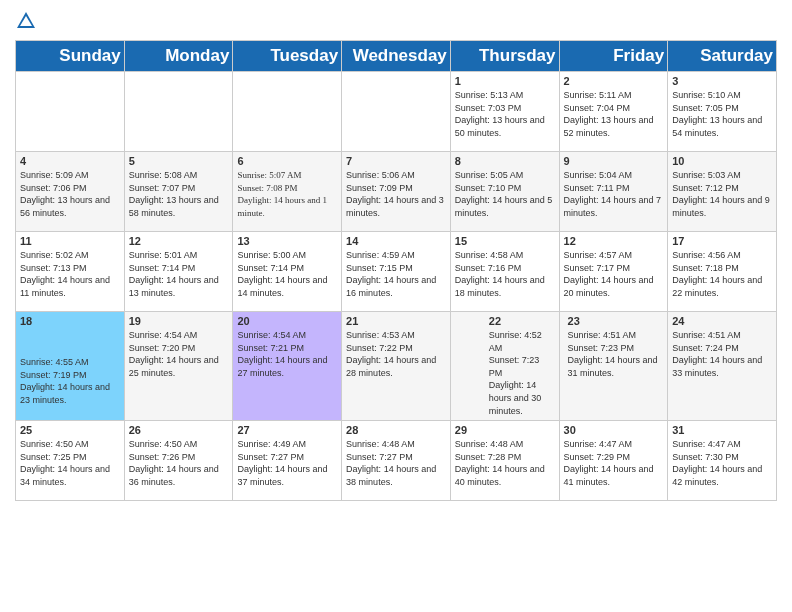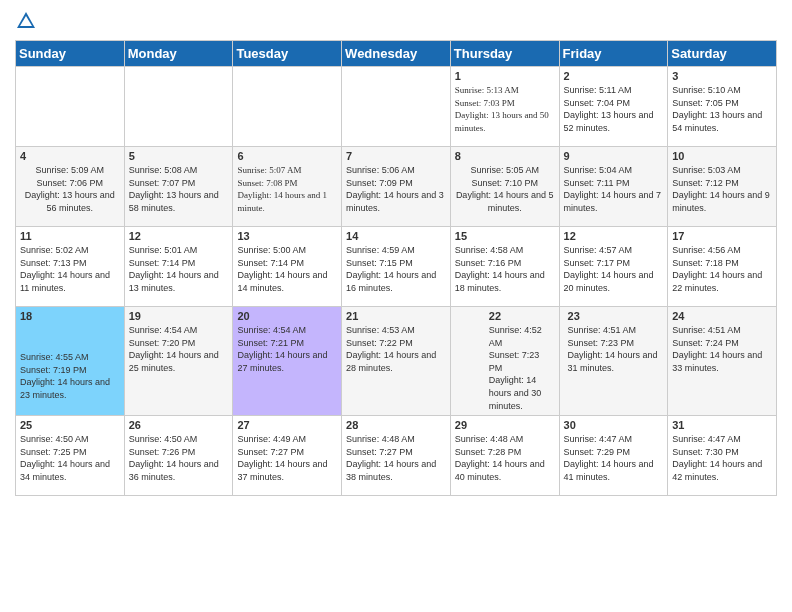--- a/index.html
+++ b/index.html
@@ -53,22 +53,22 @@
       color: #555;
     }
     .calendar {
       width: 100%;
       border-collapse: collapse;
       table-layout: fixed;
     }
     .calendar th {
       background: #1a6ab1;
       color: #fff;
-      text-align: left;
-      font-size: 13px;
+      text-align: right;
+      font-size: 17px;
       padding: 5px 3px;
       border: 1px solid #ccc;
     }
     .calendar td {
       border: 1px solid #ccc;
       vertical-align: top;
       padding: 3px 4px;
       font-size: 9px;
       height: 80px;
       background: #fff;
@@ -124,41 +124,41 @@
         </tr>
     </thead>
     <tbody id="calendar-body">
     <tr>
           <td class="empty-cell"></td>
           <td class="empty-cell"></td>
           <td class="empty-cell"></td>
           <td class="empty-cell"></td>
           <td>
             <span class="day-num">1</span>
-            <div class="cell-info" style="white-space: pre-line; font-family: Liberation Serif, serif;">Sunrise: 5:13 AM
+            <div class="cell-info" style="white-space: pre-line;">Sunrise: 5:13 AM
 Sunset: 7:03 PM
 Daylight: 13 hours and 50 minutes.</div>
           </td>
           <td>
             <span class="day-num">2</span>
             <div class="cell-info" style="white-space: pre-line;">Sunrise: 5:11 AM
 Sunset: 7:04 PM
 Daylight: 13 hours and 52 minutes.</div>
           </td>
           <td>
             <span class="day-num">3</span>
             <div class="cell-info" style="white-space: pre-line;">Sunrise: 5:10 AM
 Sunset: 7:05 PM
 Daylight: 13 hours and 54 minutes.</div>
           </td>
         </tr>
         <tr>
           <td style="background: rgb(245, 245, 245);">
             <span class="day-num">4</span>
-            <div class="cell-info" style="white-space: pre-line; text-align: center;">Sunrise: 5:09 AM
+            <div class="cell-info" style="white-space: pre-line;">Sunrise: 5:09 AM
 Sunset: 7:06 PM
 Daylight: 13 hours and 56 minutes.</div>
           </td>
           <td style="background: rgb(245, 245, 245);">
             <span class="day-num">5</span>
             <div class="cell-info" style="white-space: pre-line;">Sunrise: 5:08 AM
 Sunset: 7:07 PM
 Daylight: 13 hours and 58 minutes.</div>
           </td>
           <td style="background: rgb(245, 245, 245);">
@@ -168,21 +168,21 @@
 Daylight: 14 hours and 1 minute.</div>
           </td>
           <td style="background: rgb(245, 245, 245);">
             <span class="day-num">7</span>
             <div class="cell-info" style="white-space: pre-line;">Sunrise: 5:06 AM
 Sunset: 7:09 PM
 Daylight: 14 hours and 3 minutes.</div>
           </td>
           <td style="background: rgb(245, 245, 245);">
             <span class="day-num">8</span>
-            <div class="cell-info" style="white-space: pre-line; text-align: center;">Sunrise: 5:05 AM
+            <div class="cell-info" style="white-space: pre-line;">Sunrise: 5:05 AM
 Sunset: 7:10 PM
 Daylight: 14 hours and 5 minutes.</div>
           </td>
           <td style="background: rgb(245, 245, 245);">
             <span class="day-num">9</span>
             <div class="cell-info" style="white-space: pre-line;">Sunrise: 5:04 AM
 Sunset: 7:11 PM
 Daylight: 14 hours and 7 minutes.</div>
           </td>
           <td style="background: rgb(245, 245, 245);">

